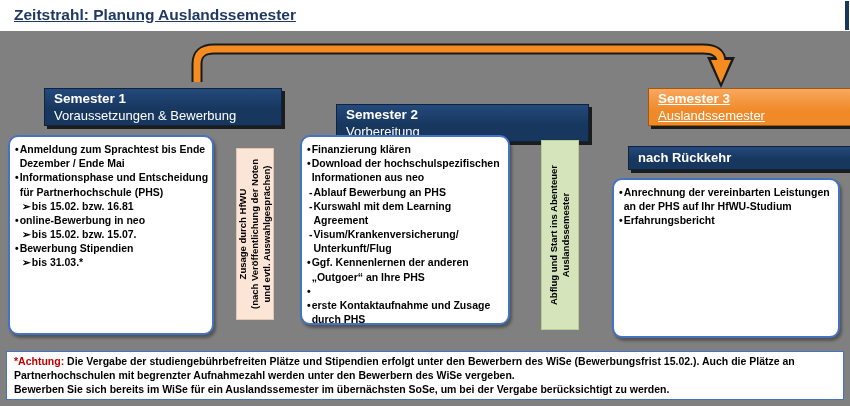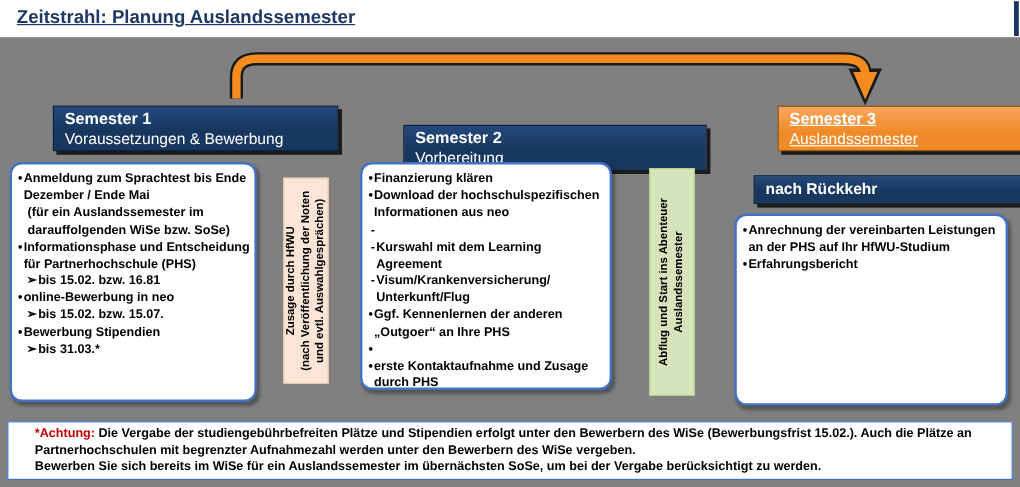--- a/index.html
+++ b/index.html
@@ -73,21 +73,21 @@
     color: #fff; font-size: 13px; font-weight: bold;
     padding: 3px 9px;
     border: 1px solid #0d2340;
     box-shadow: 3px 3px 0 rgba(10,10,10,0.85);
   }
 
   .notice {
     position: absolute; left: 6px; top: 351px; width: 838px; height: 49px;
     background: #ffffff;
     border: 1px solid #4472C4;
-    padding: 3px 22px;
+    padding: 3px 7px;
     font-size: 10.5px; font-weight: bold; color: #000;
     line-height: 1.32;
   }
   .notice .red { color: #C00000; }
 </style>
 </head>
 <body>
 
 <div class="titlebar">
   <div class="page-title">Zeitstrahl: Planung Auslandssemester</div>
@@ -114,24 +114,20 @@
 <div class="header-box orange" style="left:612px; top:88px; width:276px; height:38px;text-decoration:underline;">
   <div class="h-title">Semester 3</div>
   <div class="h-sub">Auslandssemester</div>
 </div>
 
 <div class="content-box" style="left:8px; top:135px; width:206px; height:200px;">
     <div class="li">
       <span class="mk">•</span>
       <span class="tx">Anmeldung zum Sprachtest bis Ende Dezember / Ende Mai</span>
     </div>
-    <div class="li" style="padding-left: 7px;">
-      <span class="mk"></span>
-      <span class="tx">(für ein Auslandssemester im darauffolgenden WiSe bzw. SoSe)</span>
-    </div>
     <div class="li">
       <span class="mk">•</span>
       <span class="tx">Informationsphase und Entscheidung für Partnerhochschule (PHS)</span>
     </div>
     <div class="li" style="padding-left: 7px;">
       <span class="mk">➢ </span>
       <span class="tx">bis 15.02. bzw. 16.81</span>
     </div>
     <div class="li">
       <span class="mk">•</span>
@@ -162,20 +158,21 @@
     <div class="li">
       <span class="mk">•</span>
       <span class="tx">Finanzierung klären</span>
     </div>
     <div class="li">
       <span class="mk">•</span>
       <span class="tx">Download der hochschulspezifischen Informationen aus neo</span>
     </div>
     <div class="li" style="padding-left: 2px;">
       <span class="mk">-</span>
+      <span class="tx">Ablauf Bewerbung an PHS</span>
     </div>
     <div class="li" style="padding-left: 2px;">
       <span class="mk">-</span>
       <span class="tx">Kurswahl mit dem Learning Agreement</span>
     </div>
     <div class="li" style="padding-left: 2px;">
       <span class="mk">-</span>
       <span class="tx">Visum/Krankenversicherung/ Unterkunft/Flug</span>
     </div>
     <div class="li">

